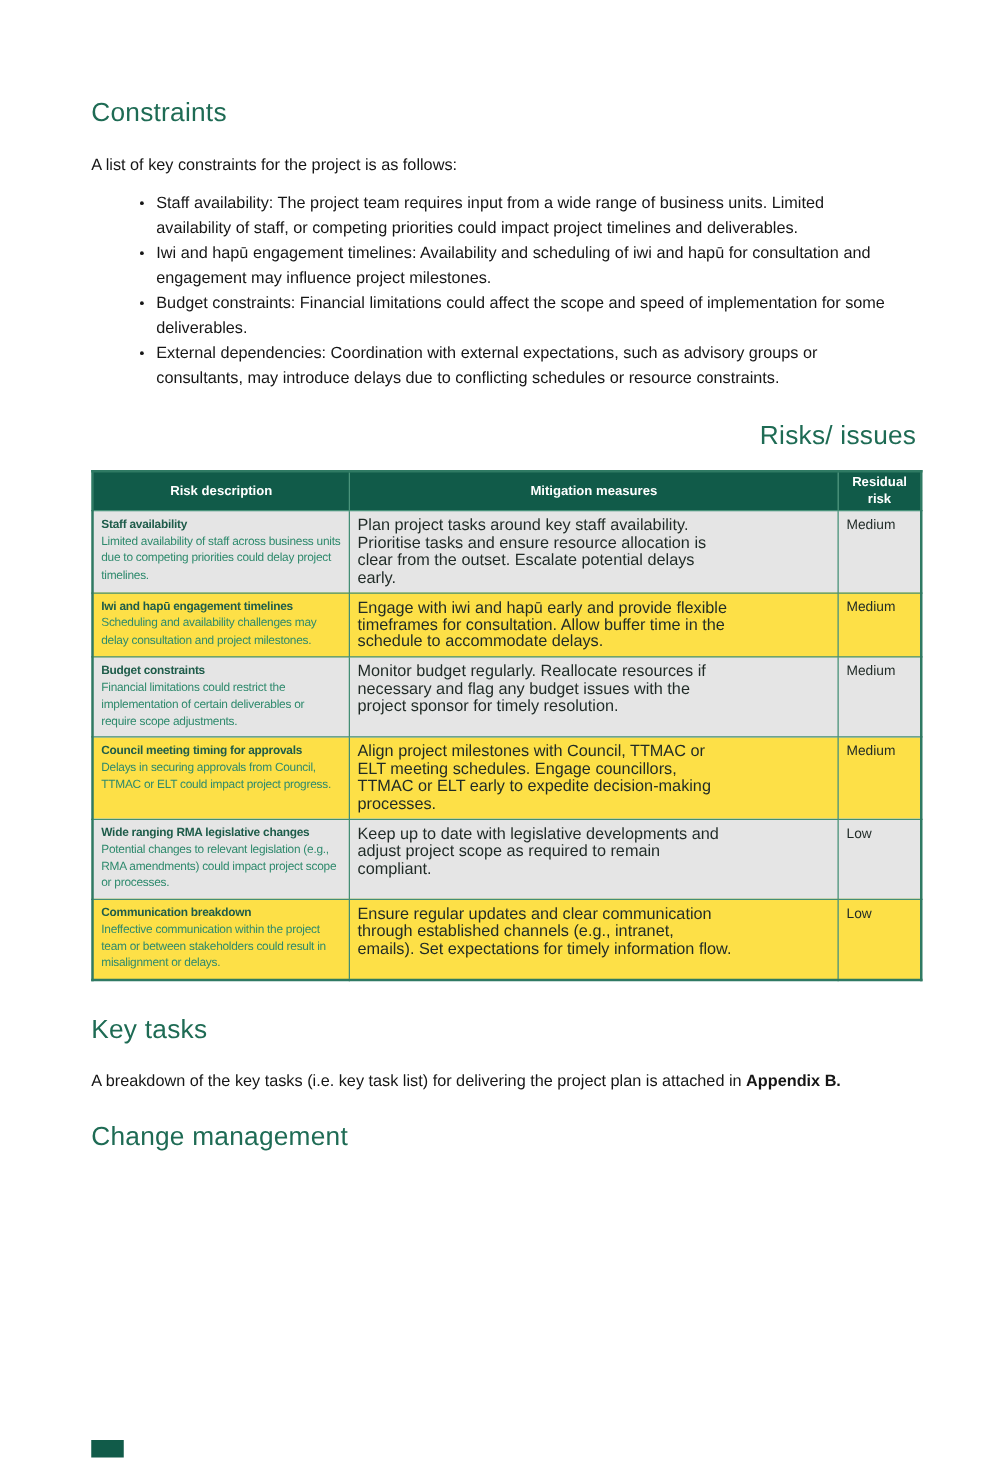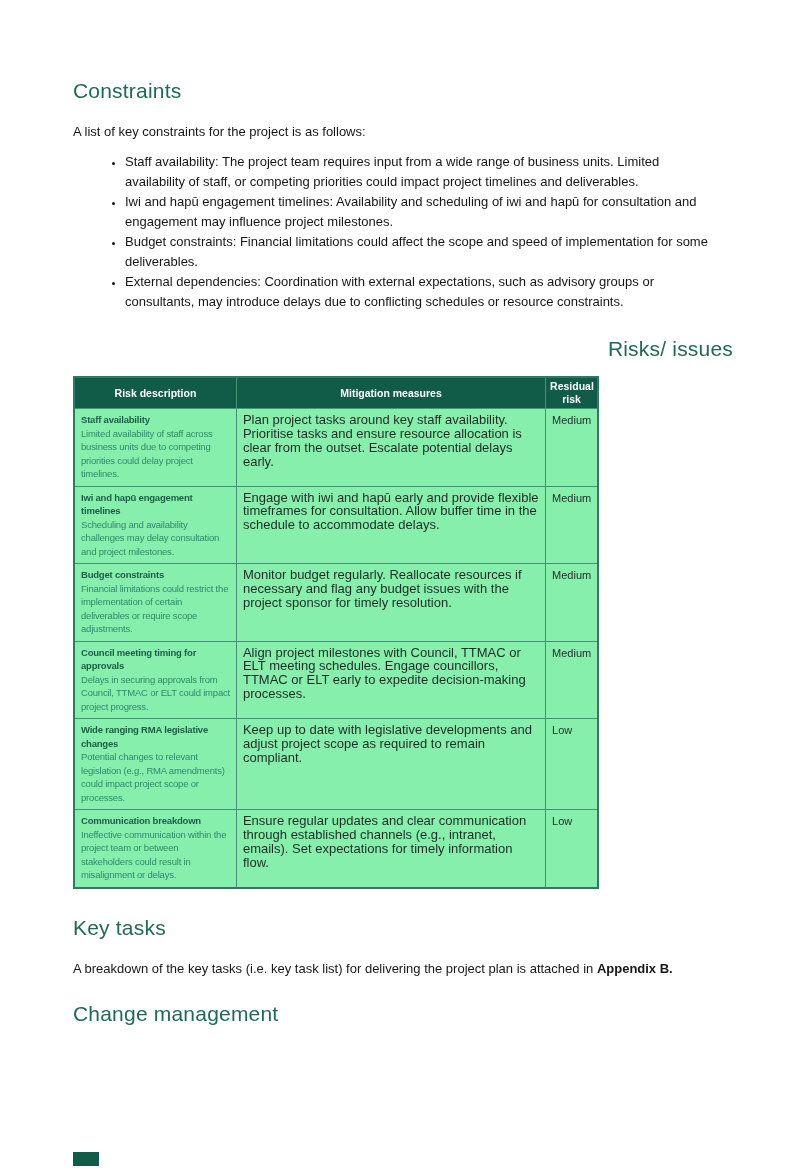--- a/index.html
+++ b/index.html
@@ -23,36 +23,36 @@
   ul.bullet-list li::marker { color: #161616; font-size: 11px; }
 
   h1.h-risks { margin-top: 24px; text-align: right; }
   h1.h-keytasks { margin-top: 26px; }
   h1.h-change { margin-top: 22px; }
   p.p-table-intro { margin-top: 18px; }
   p.p-keytasks { margin-top: 18px; }
   p.p-change { margin-top: 22px; width: 648px; }
 
   table.risk-table {
-    margin-top: 14px; width: 526px; border-collapse: collapse;
+    margin-top: 14px; width: 665px; border-collapse: collapse;
     border: 2px solid #2f7a63; table-layout: fixed;
   }
   table.risk-table col.c1 { width: 31%; }
   table.risk-table col.c2 { width: 59%; }
   table.risk-table col.c3 { width: 10%; }
   table.risk-table th {
     background: #115b49; color: #ffffff; font-size: 10.5px; font-weight: 700;
     line-height: 13px; padding: 2px 4px; text-align: center;
     border: 1px solid #4a937b;
   }
   table.risk-table td {
     border: 1px solid #438e75; vertical-align: top; padding: 4px 6px 5px 6px;
   }
-  tr.row-alt td { background: #86efac; }
-  tr.row-plain td { background: #86efac; }
+  tr.row-alt td { background: #e5e5e5; }
+  tr.row-plain td { background: #fde047; }
   .risk-title {
     font-size: 9.5px; font-weight: 700; color: #1e5c4a; line-height: 13.5px;
     letter-spacing: -0.2px;
   }
   .risk-detail {
     font-size: 9.5px; color: #2e8a6d; line-height: 13.5px; letter-spacing: -0.2px;
   }
   .mitigation-text {
     font-size: 13px; color: #1f2a26; line-height: 13.9px; max-width: 300px;
   }

